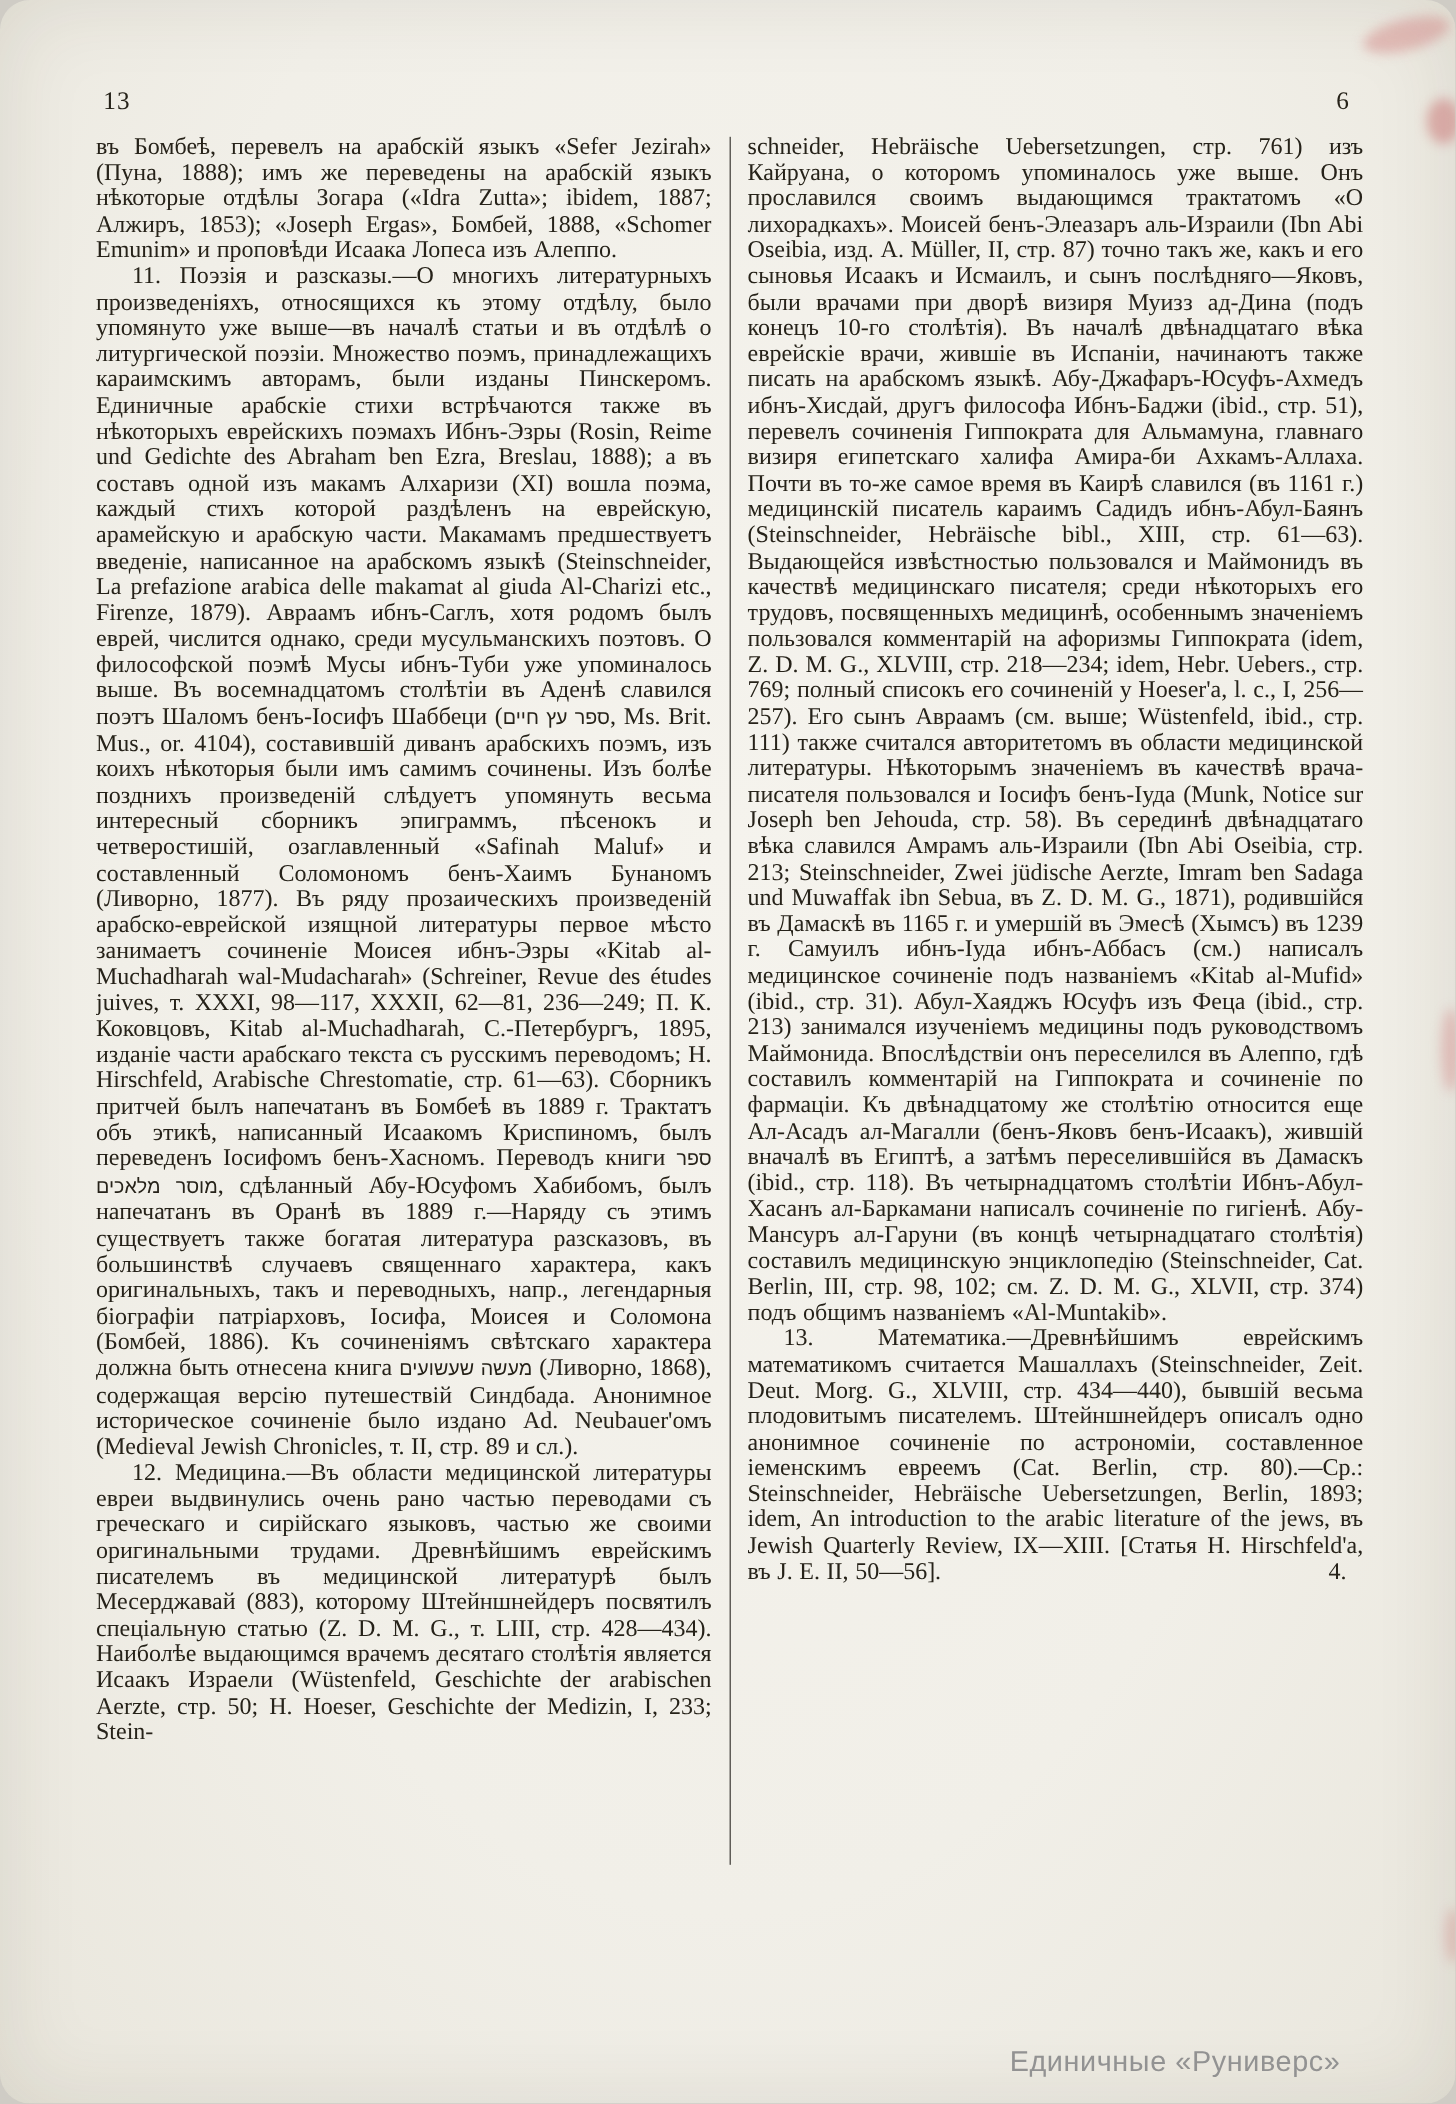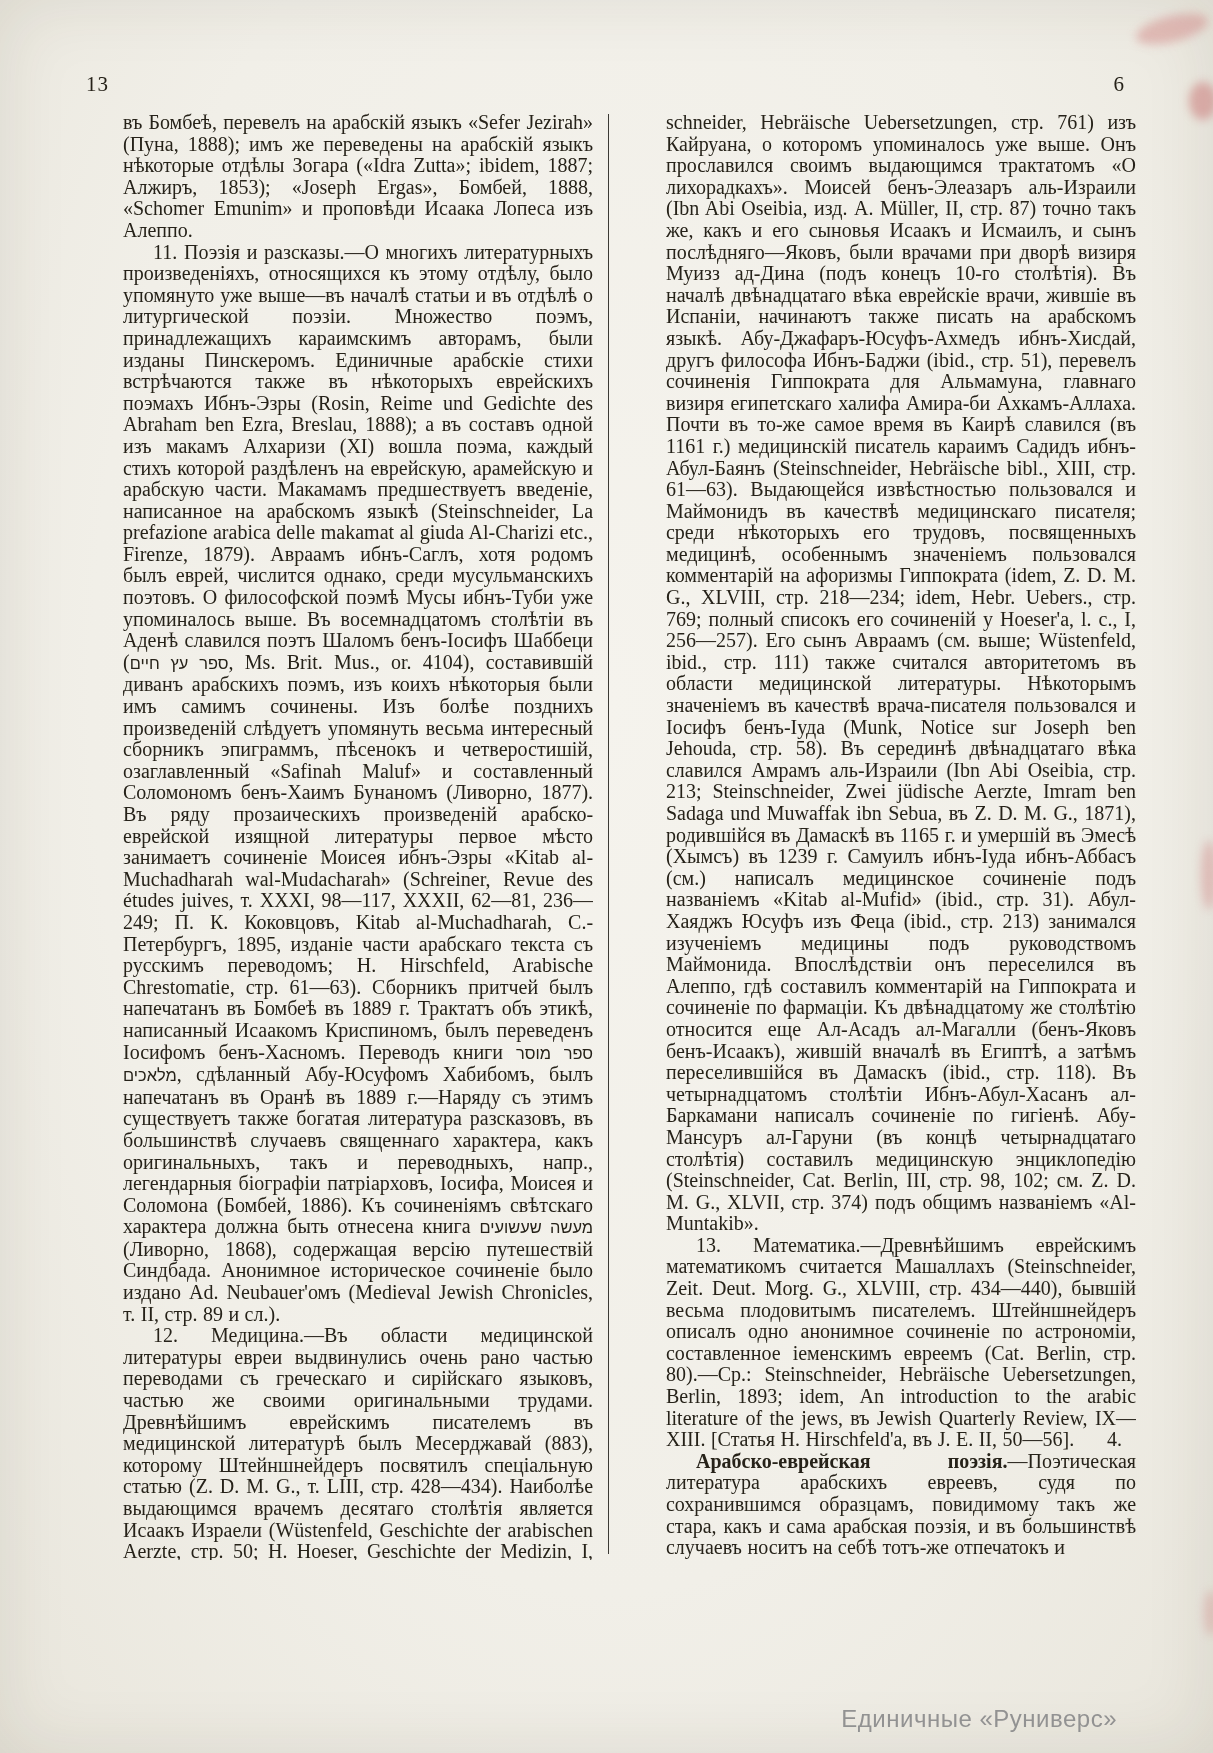--- a/index.html
+++ b/index.html
@@ -10,20 +10,21 @@
   .page {
     position: relative;
     width: 1213px;
     height: 1753px;
     margin: 0 auto;
     background: radial-gradient(ellipse at 50% 40%, #f5f3ed 0%, #f1efe8 60%, #e9e6dc 100%);
     box-shadow: inset 0 0 70px rgba(60,50,30,0.10);
     font-family: "Liberation Serif", serif;
     color: #262219;
     overflow: hidden;
+    border-radius: 25px;
   }
   
   .header {
     position: absolute;
     top: 72px;
     left: 82px;
     right: 82px;
     height: 28px;
   }
   .pageno {
@@ -54,21 +55,20 @@
   .col {
     width: 513px;
     height: 1448px;
     overflow: hidden;
     text-align: justify;
     font-size: 20px;
     line-height: 21.6px;
     hyphens: auto;
     -webkit-hyphens: auto;
     word-spacing: 0.5px;
-    margin-left: 43px;
   }
   .divider {
     width: 1px;
     background: #3c3a35;
     margin: 2px 14px 0 15px;
     height: 1440px;
   }
   .para { margin: 0; }
   .para.indent { text-indent: 30px; }
   .seg-italic { }
@@ -113,21 +113,20 @@
   <div class="textblock">
     <div class="col">
         <p class="para"><span class="seg-plain">въ Бомбеѣ, перевелъ на арабскій языкъ «Sefer Jezirah» (Пуна, 1888); имъ же переведены на арабскій языкъ нѣкоторые отдѣлы Зогара («Idra Zutta»; ibidem, 1887; Алжиръ, 1853); «Joseph Ergas», Бомбей, 1888, «Schomer Emunim» и проповѣди Исаака Лопеса изъ Алеппо.</span></p>
         <p class="para indent"><span class="seg-plain">11. </span><span class="seg-italic">Поэзія и разсказы.</span><span class="seg-plain">—О многихъ литературныхъ произведеніяхъ, относящихся къ этому отдѣлу, было упомянуто уже выше—въ началѣ статьи и въ отдѣлѣ о литургической поэзіи. Множество поэмъ, принадлежащихъ караимскимъ авторамъ, были изданы Пинскеромъ. Единичные арабскіе стихи встрѣчаются также въ нѣкоторыхъ еврейскихъ поэмахъ Ибнъ-Эзры (Rosin, Reime und Gedichte des Abraham ben Ezra, Breslau, 1888); а въ составъ одной изъ макамъ Алхаризи (XI) вошла поэма, каждый стихъ которой раздѣленъ на еврейскую, арамейскую и арабскую части. Макамамъ предшествуетъ введеніе, написанное на арабскомъ языкѣ (Steinschneider, La prefazione arabica delle makamat al giuda Al-Charizi etc., Firenze, 1879). Авраамъ ибнъ-Саглъ, хотя родомъ былъ еврей, числится однако, среди мусульманскихъ поэтовъ. О философской поэмѣ Мусы ибнъ-Туби уже упоминалось выше. Въ восемнадцатомъ столѣтіи въ Аденѣ славился поэтъ Шаломъ бенъ-Іосифъ Шаббеци (</span><span class="seg-hebrew" dir="rtl">ספר עץ חיים</span><span class="seg-plain">, Ms. Brit. Mus., or. 4104), составившій диванъ арабскихъ поэмъ, изъ коихъ нѣкоторыя были имъ самимъ сочинены. Изъ болѣе позднихъ произведеній слѣдуетъ упомянуть весьма интересный сборникъ эпиграммъ, пѣсенокъ и четверостишій, озаглавленный «Safinah Maluf» и составленный Соломономъ бенъ-Хаимъ </span><span class="seg-italic">Бунаномъ</span><span class="seg-plain"> (Ливорно, 1877). Въ ряду прозаическихъ произведеній арабско-еврейской изящной литературы первое мѣсто занимаетъ сочиненіе Моисея ибнъ-Эзры «Kitab al-Muchadharah wal-Mudacharah» (Schreiner, Revue des études juives, т. XXXI, 98—117, XXXII, 62—81, 236—249; П. К. Коковцовъ, Kitab al-Muchadharah, С.-Петербургъ, 1895, изданіе части арабскаго текста съ русскимъ переводомъ; H. Hirschfeld, Arabische Chrestomatie, стр. 61—63). Сборникъ притчей былъ напечатанъ въ Бомбеѣ въ 1889 г. Трактатъ объ этикѣ, написанный Исаакомъ Криспиномъ, былъ переведенъ Іосифомъ бенъ-Хасномъ. Переводъ книги </span><span class="seg-hebrew" dir="rtl">ספר מוסר מלאכים</span><span class="seg-plain">, сдѣланный Абу-Юсуфомъ Хабибомъ, былъ напечатанъ въ Оранѣ въ 1889 г.—Наряду съ этимъ существуетъ также богатая литература разсказовъ, въ большинствѣ случаевъ священнаго характера, какъ оригинальныхъ, такъ и переводныхъ, напр., легендарныя біографіи патріарховъ, Іосифа, Моисея и Соломона (Бомбей, 1886). Къ сочиненіямъ свѣтскаго характера должна быть отнесена книга </span><span class="seg-hebrew" dir="rtl">מעשה שעשועים</span><span class="seg-plain"> (Ливорно, 1868), содержащая версію путешествій Синдбада. Анонимное историческое сочиненіе было издано Ad. Neubauer'омъ (Medieval Jewish Chronicles, т. II, стр. 89 и сл.).</span></p>
         <p class="para indent"><span class="seg-plain">12. </span><span class="seg-italic">Медицина.</span><span class="seg-plain">—Въ области медицинской литературы евреи выдвинулись очень рано частью переводами съ греческаго и сирійскаго языковъ, частью же своими оригинальными трудами. Древнѣйшимъ еврейскимъ писателемъ въ медицинской литературѣ былъ Месерджавай (883), которому Штейншнейдеръ посвятилъ спеціальную статью (Z. D. M. G., т. LIII, стр. 428—434). Наиболѣе выдающимся врачемъ десятаго столѣтія является Исаакъ Израели (Wüstenfeld, Geschichte der arabischen Aerzte, стр. 50; H. Hoeser, Geschichte der Medizin, I, 233; Stein-</span></p>
       </div>
     <div class="divider"></div>
     <div class="col">
         <p class="para"><span class="seg-plain">schneider, Hebräische Uebersetzungen, стр. 761) изъ Кайруана, о которомъ упоминалось уже выше. Онъ прославился своимъ выдающимся трактатомъ «О лихорадкахъ». Моисей бенъ-Элеазаръ аль-Израили (Ibn Abi Oseibia, изд. A. Müller, II, стр. 87) точно такъ же, какъ и его сыновья Исаакъ и Исмаилъ, и сынъ послѣдняго—Яковъ, были врачами при дворѣ визиря Муизз ад-Дина (подъ конецъ 10-го столѣтія). Въ началѣ двѣнадцатаго вѣка еврейскіе врачи, жившіе въ Испаніи, начинаютъ также писать на арабскомъ языкѣ. Абу-Джафаръ-Юсуфъ-Ахмедъ ибнъ-Хисдай, другъ философа Ибнъ-Баджи (ibid., стр. 51), перевелъ сочиненія Гиппократа для Альмамуна, главнаго визиря египетскаго халифа Амира-би Ахкамъ-Аллаха. Почти въ то-же самое время въ Каирѣ славился (въ 1161 г.) медицинскій писатель караимъ Садидъ ибнъ-Абул-Баянъ (Steinschneider, Hebräische bibl., XIII, стр. 61—63). Выдающейся извѣстностью пользовался и Маймонидъ въ качествѣ медицинскаго писателя; среди нѣкоторыхъ его трудовъ, посвященныхъ медицинѣ, особеннымъ значеніемъ пользовался комментарій на афоризмы Гиппократа (idem, Z. D. M. G., XLVIII, стр. 218—234; idem, Hebr. Uebers., стр. 769; полный списокъ его сочиненій у Hoeser'a, l. c., I, 256—257). Его сынъ Авраамъ (см. выше; Wüstenfeld, ibid., стр. 111) также считался авторитетомъ въ области медицинской литературы. Нѣкоторымъ значеніемъ въ качествѣ врача-писателя пользовался и Іосифъ бенъ-Іуда (Munk, Notice sur Joseph ben Jehouda, стр. 58). Въ серединѣ двѣнадцатаго вѣка славился Амрамъ аль-Израили (Ibn Abi Oseibia, стр. 213; Steinschneider, Zwei jüdische Aerzte, Imram ben Sadaga und Muwaffak ibn Sebua, въ Z. D. M. G., 1871), родившійся въ Дамаскѣ въ 1165 г. и умершій въ Эмесѣ (Хымсъ) въ 1239 г. Самуилъ ибнъ-Іуда ибнъ-Аббасъ (см.) написалъ медицинское сочиненіе подъ названіемъ «Kitab al-Mufid» (ibid., стр. 31). Абул-Хаяджъ Юсуфъ изъ Феца (ibid., стр. 213) занимался изученіемъ медицины подъ руководствомъ Маймонида. Впослѣдствіи онъ переселился въ Алеппо, гдѣ составилъ комментарій на Гиппократа и сочиненіе по фармаціи. Къ двѣнадцатому же столѣтію относится еще Ал-Асадъ ал-Магалли (бенъ-Яковъ бенъ-Исаакъ), жившій вначалѣ въ Египтѣ, а затѣмъ переселившійся въ Дамаскъ (ibid., стр. 118). Въ четырнадцатомъ столѣтіи Ибнъ-Абул-Хасанъ ал-Баркамани написалъ сочиненіе по гигіенѣ. Абу-Мансуръ ал-Гаруни (въ концѣ четырнадцатаго столѣтія) составилъ медицинскую энциклопедію (Steinschneider, Cat. Berlin, III, стр. 98, 102; см. Z. D. M. G., XLVII, стр. 374) подъ общимъ названіемъ «Al-Muntakib».</span></p>
         <p class="para indent"><span class="seg-plain">13. </span><span class="seg-italic">Математика.</span><span class="seg-plain">—Древнѣйшимъ еврейскимъ математикомъ считается Машаллахъ (Steinschneider, Zeit. Deut. Morg. G., XLVIII, стр. 434—440), бывшій весьма плодовитымъ писателемъ. Штейншнейдеръ описалъ одно анонимное сочиненіе по астрономіи, составленное іеменскимъ евреемъ (Cat. Berlin, стр. 80).—Ср.: Steinschneider, Hebräische Uebersetzungen, Berlin, 1893; idem, An introduction to the arabic literature of the jews, въ Jewish Quarterly Review, IX—XIII. [Статья H. Hirschfeld'a, въ J. E. II, 50—56].</span><span class="seg-flushright">4.</span></p>
-        <p class="para indent"><span class="seg-bold">Арабско-еврейская поэзія.</span><span class="seg-plain">—Поэтическая литература арабскихъ евреевъ, судя по сохранившимся образцамъ, повидимому такъ же стара, какъ и сама арабская поэзія, и въ большинствѣ случаевъ носитъ на себѣ тотъ-же отпечатокъ и</span></p>
       </div>
   </div>
 
   <div class="stain stain1"></div>
   <div class="stain stain2"></div>
   <div class="stain stain3"></div>
   <div class="stain stain4"></div>
 
   <div class="watermark">Единичные «Руниверс»</div>
 

